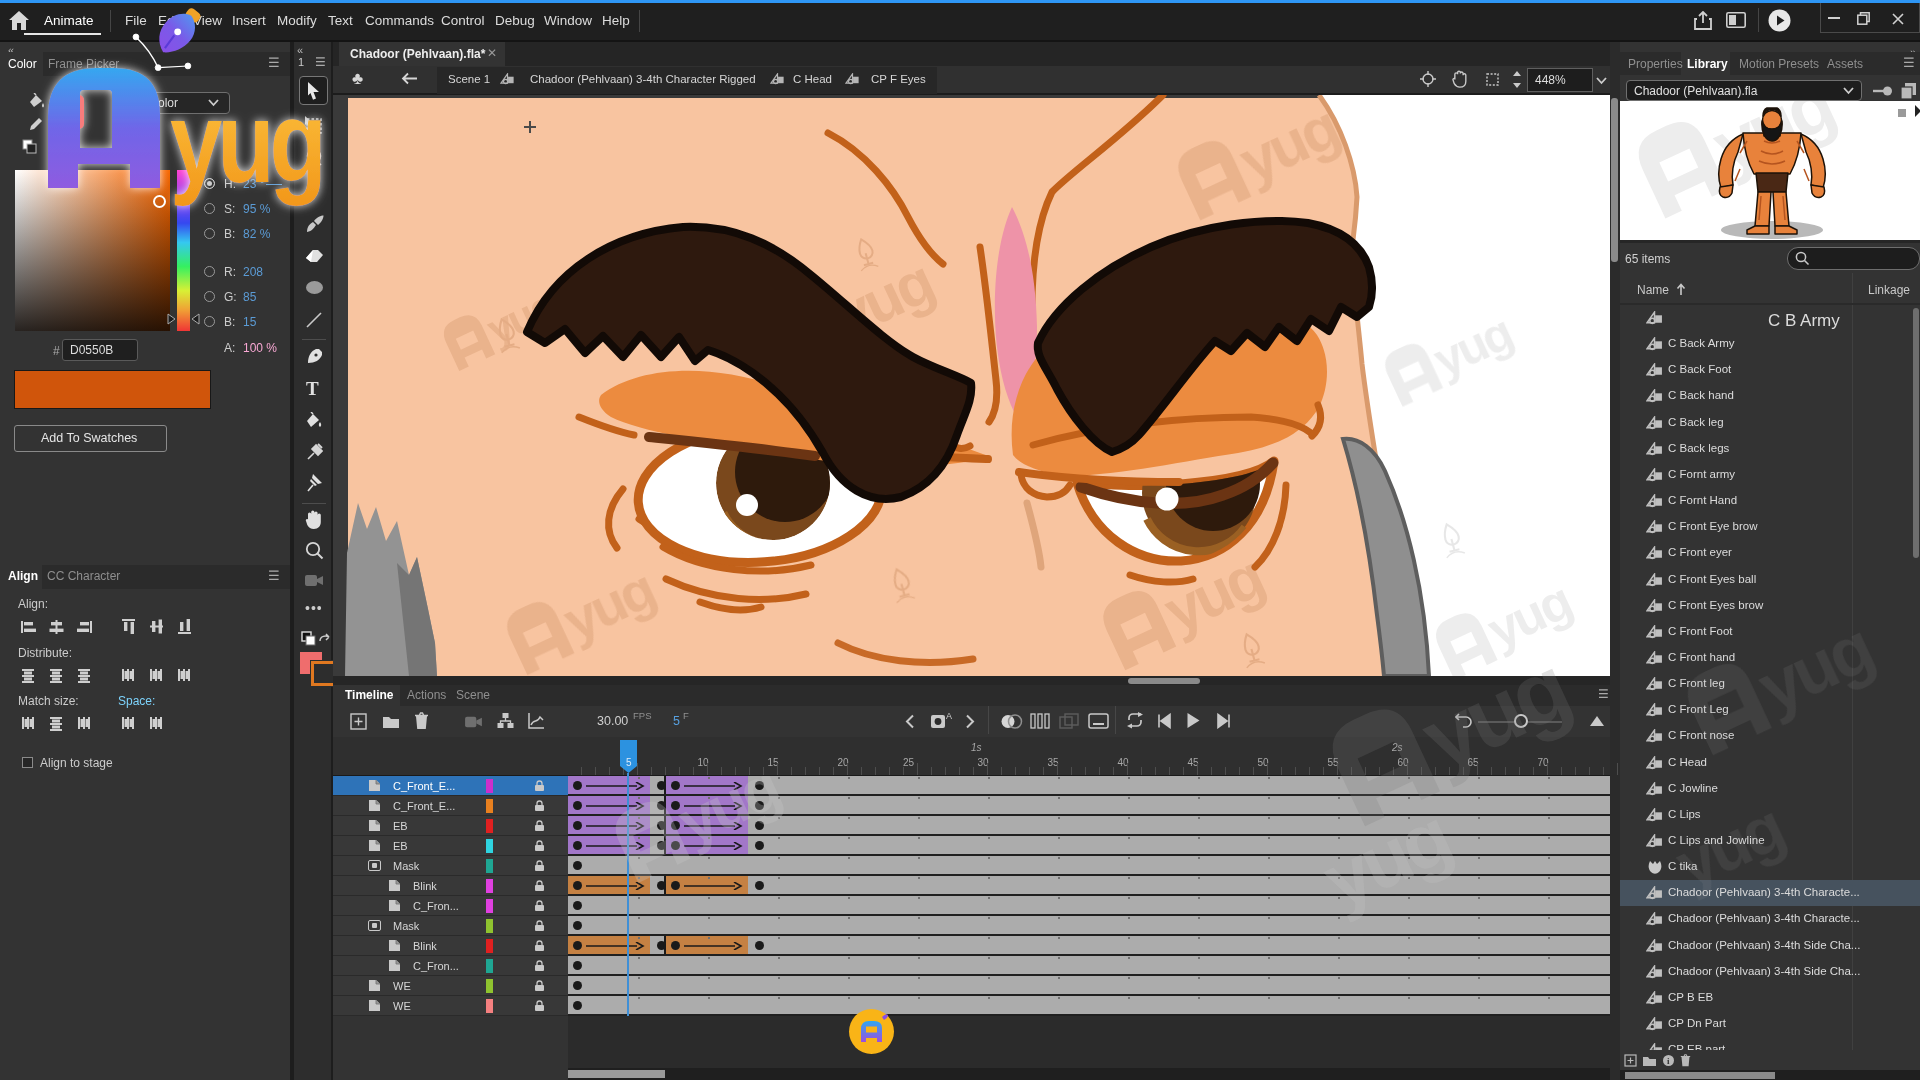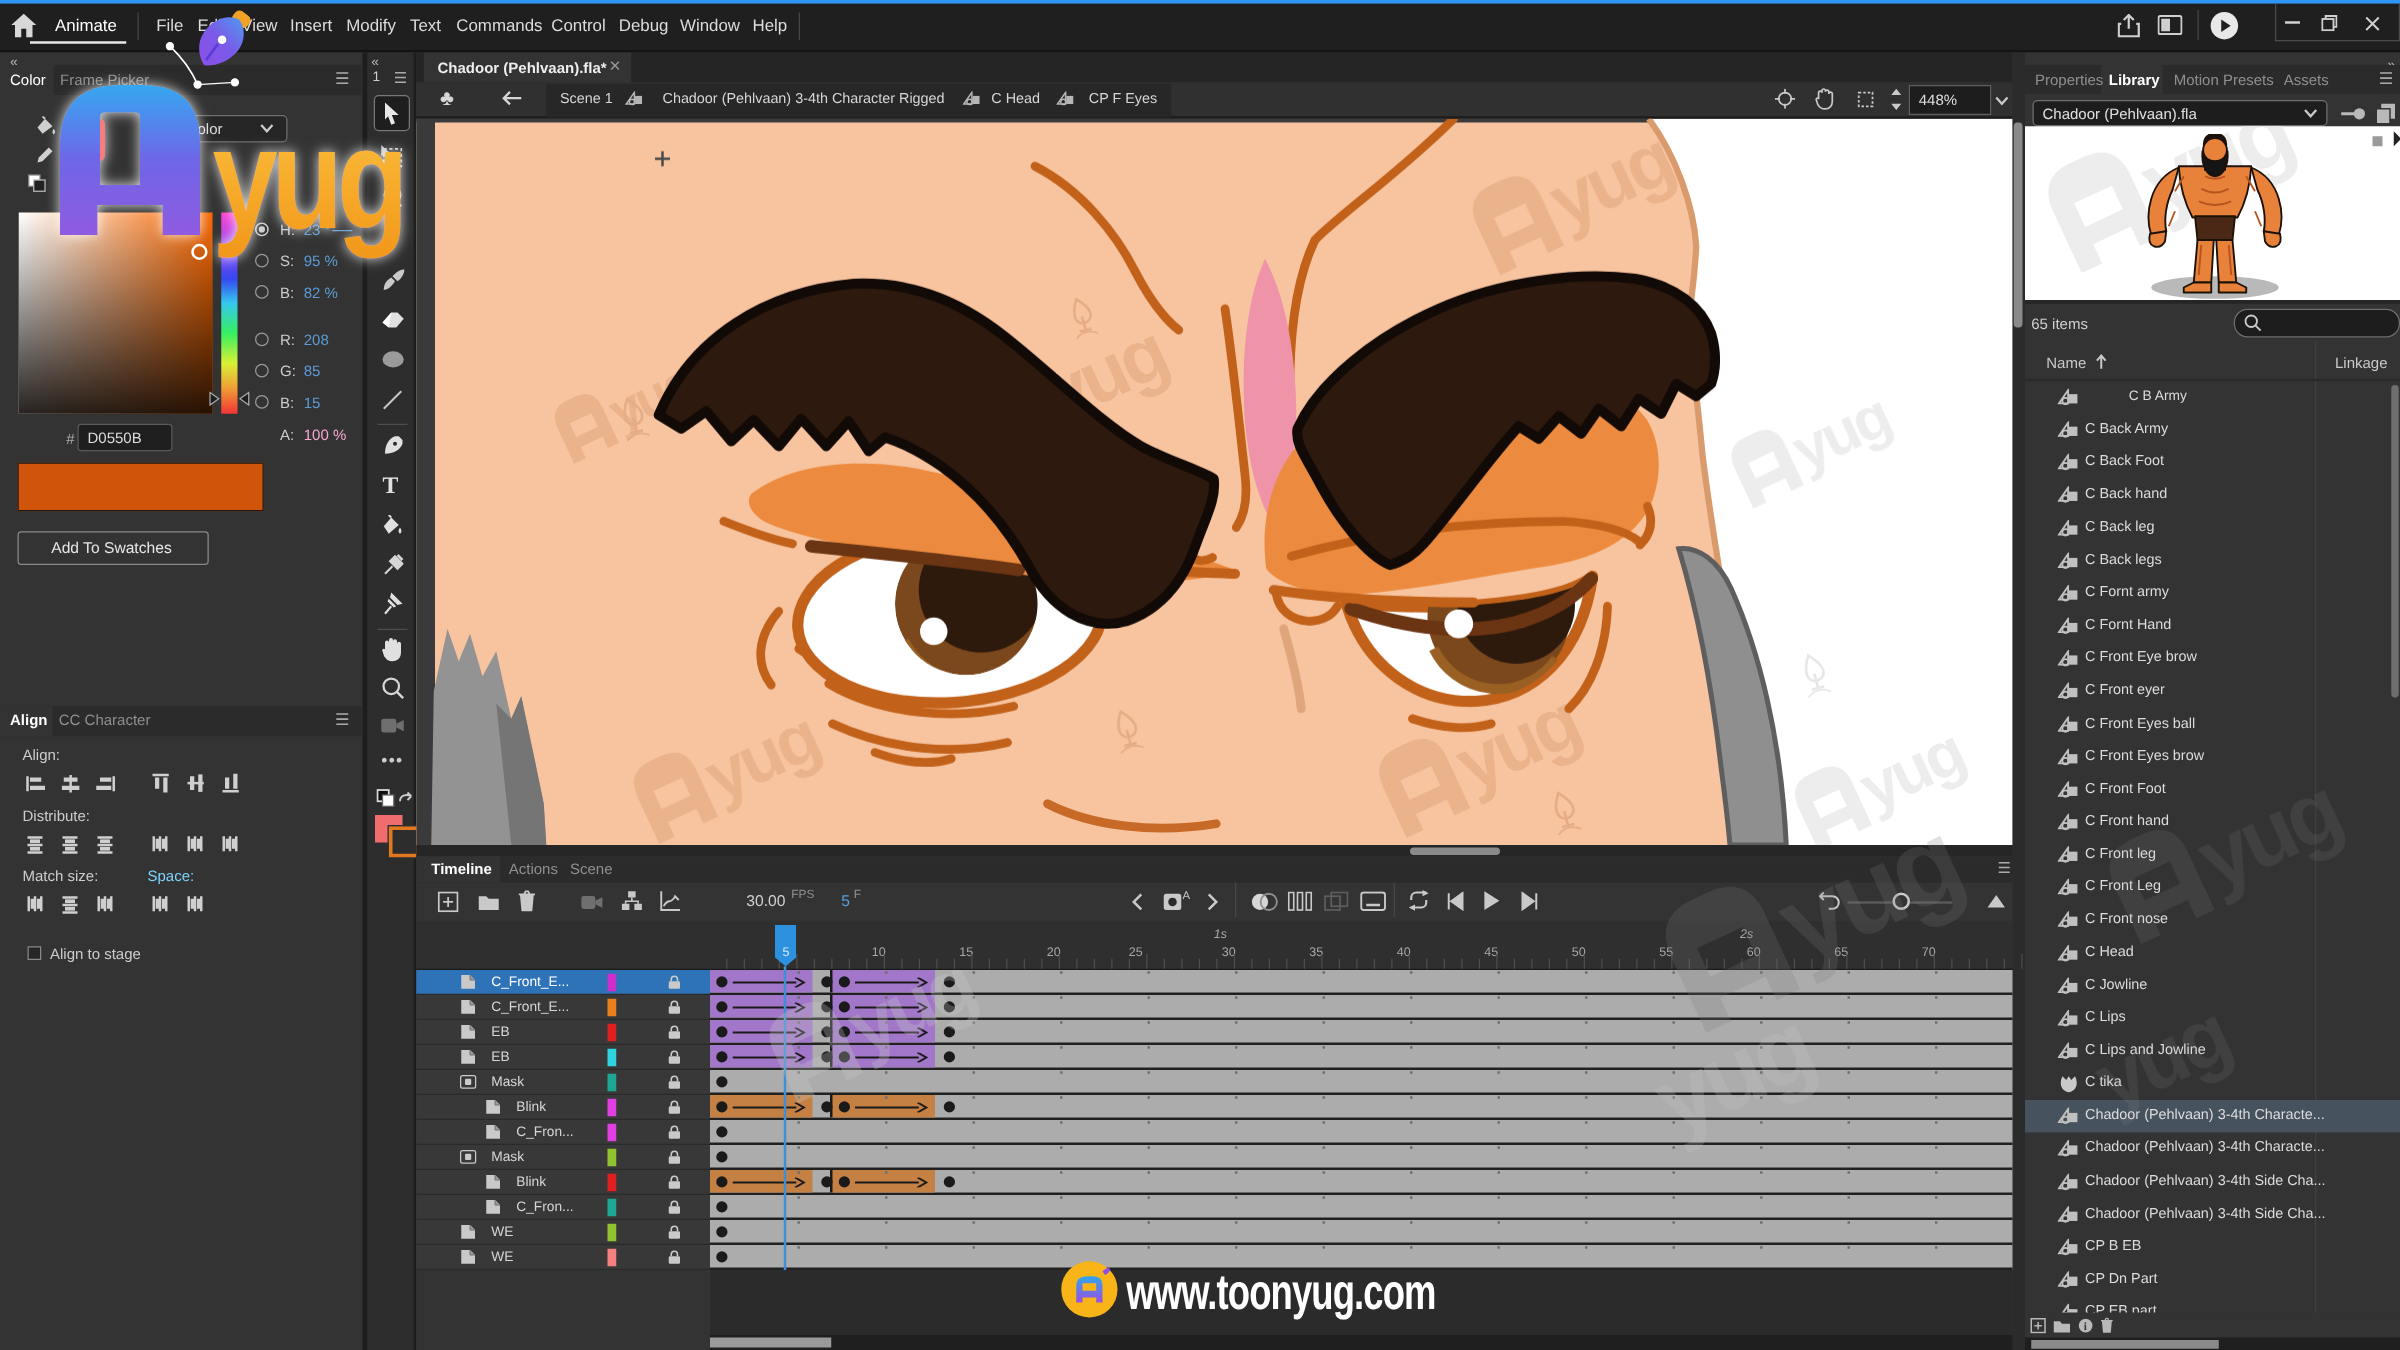--- a/index.html
+++ b/index.html
@@ -1153,21 +1153,21 @@
     </svg>
 <div class="abs" style="left:1852px;top:273px;width:1px;height:780px;background:#404040"></div>
 <div class="abs" style="left:1868px;top:283px;font-size:12px;color:#c9c9c9">Linkage</div>
 <div class="abs" style="left:1620px;top:303px;width:300px;height:2px;background:#2a2a2a"></div>
 <div id="lib">
       <svg class="abs" style="left:1646px;top:311px" width="17" height="15" viewBox="0 0 16 14">
         <path d="M1 11 L8 1 V11 Z" fill="none" stroke="#c0c0c0" stroke-width="1.4"></path>
         <circle cx="6" cy="9.2" r="2.4" fill="none" stroke="#c0c0c0" stroke-width="1.4"></circle>
         <rect x="8.6" y="4" width="6.4" height="7" fill="#c0c0c0"></rect>
       </svg>
-      <div class="abs" style="left:1703px;top:311px;font-size:11px;color:#dcdcdc;white-space:nowrap">C B Army</div>
+      <div class="abs" style="left:1768px;top:311px;font-size:17px;color:#dcdcdc;white-space:nowrap">C B Army</div>
       <svg class="abs" style="left:1646px;top:337.15px" width="17" height="15" viewBox="0 0 16 14">
         <path d="M1 11 L8 1 V11 Z" fill="none" stroke="#c0c0c0" stroke-width="1.4"></path>
         <circle cx="6" cy="9.2" r="2.4" fill="none" stroke="#c0c0c0" stroke-width="1.4"></circle>
         <rect x="8.6" y="4" width="6.4" height="7" fill="#c0c0c0"></rect>
       </svg>
       <div class="abs" style="left:1668px;top:337.15px;font-size:11.5px;color:#dcdcdc;white-space:nowrap">C Back Army</div>
       <svg class="abs" style="left:1646px;top:363.3px" width="17" height="15" viewBox="0 0 16 14">
         <path d="M1 11 L8 1 V11 Z" fill="none" stroke="#c0c0c0" stroke-width="1.4"></path>
         <circle cx="6" cy="9.2" r="2.4" fill="none" stroke="#c0c0c0" stroke-width="1.4"></circle>
         <rect x="8.6" y="4" width="6.4" height="7" fill="#c0c0c0"></rect>
@@ -1409,15 +1409,12 @@
 <svg class="abs" style="left:849px;top:1009px" width="45" height="45" viewBox="0 0 45 45">
 <defs>
         <linearGradient id="lgA2" x1="0" y1="0" x2="0" y2="1">
           <stop offset="0" stop-color="#2fa7f0"></stop>
           <stop offset="1" stop-color="#9b4fe0"></stop>
         </linearGradient>
       </defs>
 <path d="M12,33 L12,20 Q12,12 20,12 L25,12 Q33,12 33,19 L33,33 L28,33 L28,29 L17,29 L17,33 Z M17,17.5 L28,17.5 L28,23.5 L17,23.5 Z" fill="url(#lgA2)" fill-rule="evenodd"></path>
 <path d="M33,8 q4 -4 6 -2 q0 3 -4 5 Z" fill="#8a4fe8"></path>
 </svg>
-<div class="abs" style="left:901px;top:1012px;width:250px;height:40px;overflow:visible">
-<div style="font-size:40px;font-weight:bold;color:#fff;letter-spacing:-1px;transform:scaleX(0.73);transform-origin:0 0;white-space:nowrap">www.toonyug.com</div>
-</div>
 </div>
 </body></html>

